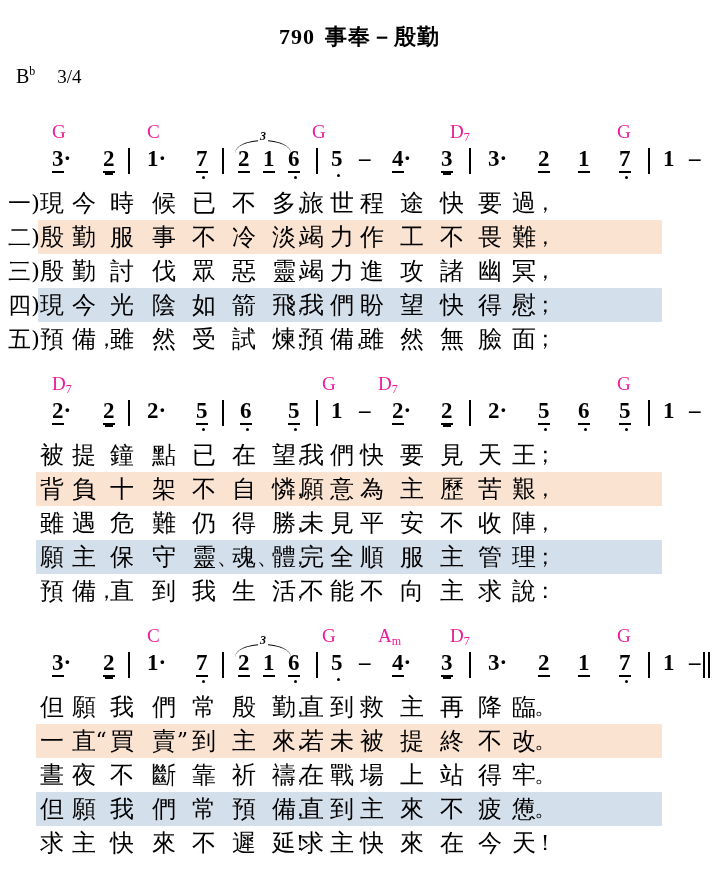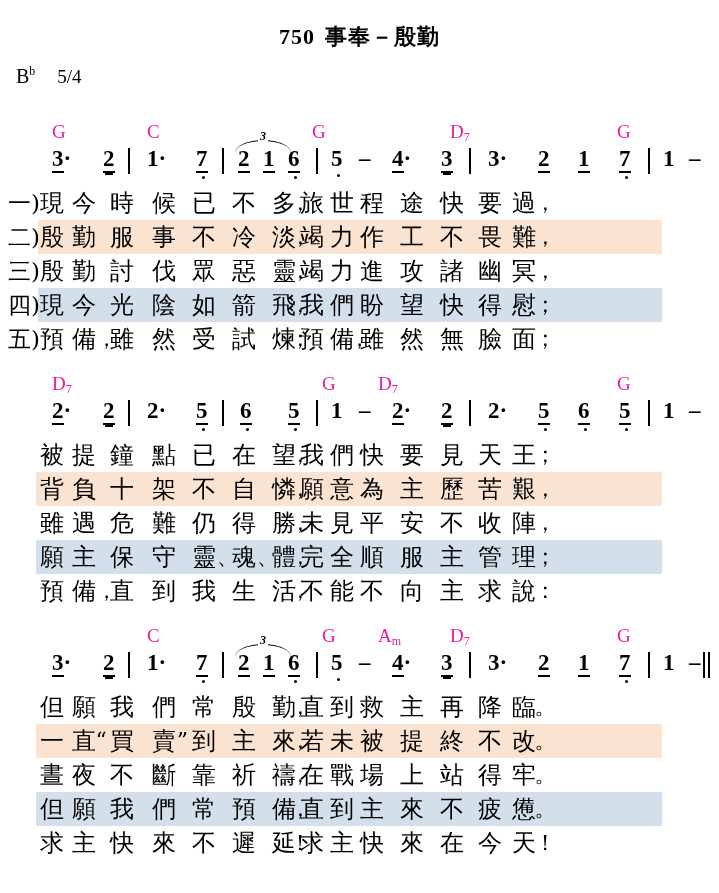--- a/index.html
+++ b/index.html
@@ -86,25 +86,25 @@
   .ch{position:absolute;top:0;line-height:34px;}
   .hl-peach{background:#fbe3d2;}
   .hl-blue{background:#d4dfec;}
 </style>
 </head>
 <body>
 
 <div class="sheet">
 
   <div class="title">
-    <span class="num">750</span><span>事奉－殷勤</span>
+    <span class="num">790</span><span>事奉－殷勤</span>
   </div>
 
   <div class="keyline">
-    <span>B</span><sup>b</sup><span class="meter">5/4</span>
+    <span>B</span><sup>b</sup><span class="meter">3/4</span>
   </div>
 
   <div id="systems-host">
       <div class="system sys1">
         <div class="chordrow">
           <span class="chord" style="left: 52px;">G</span>
           <span class="chord" style="left: 147px;">C</span>
           <span class="chord" style="left: 312px;">G</span>
           <span class="chord" style="left: 450px;">D<sub>7</sub></span>
           <span class="chord" style="left: 617px;">G</span>

